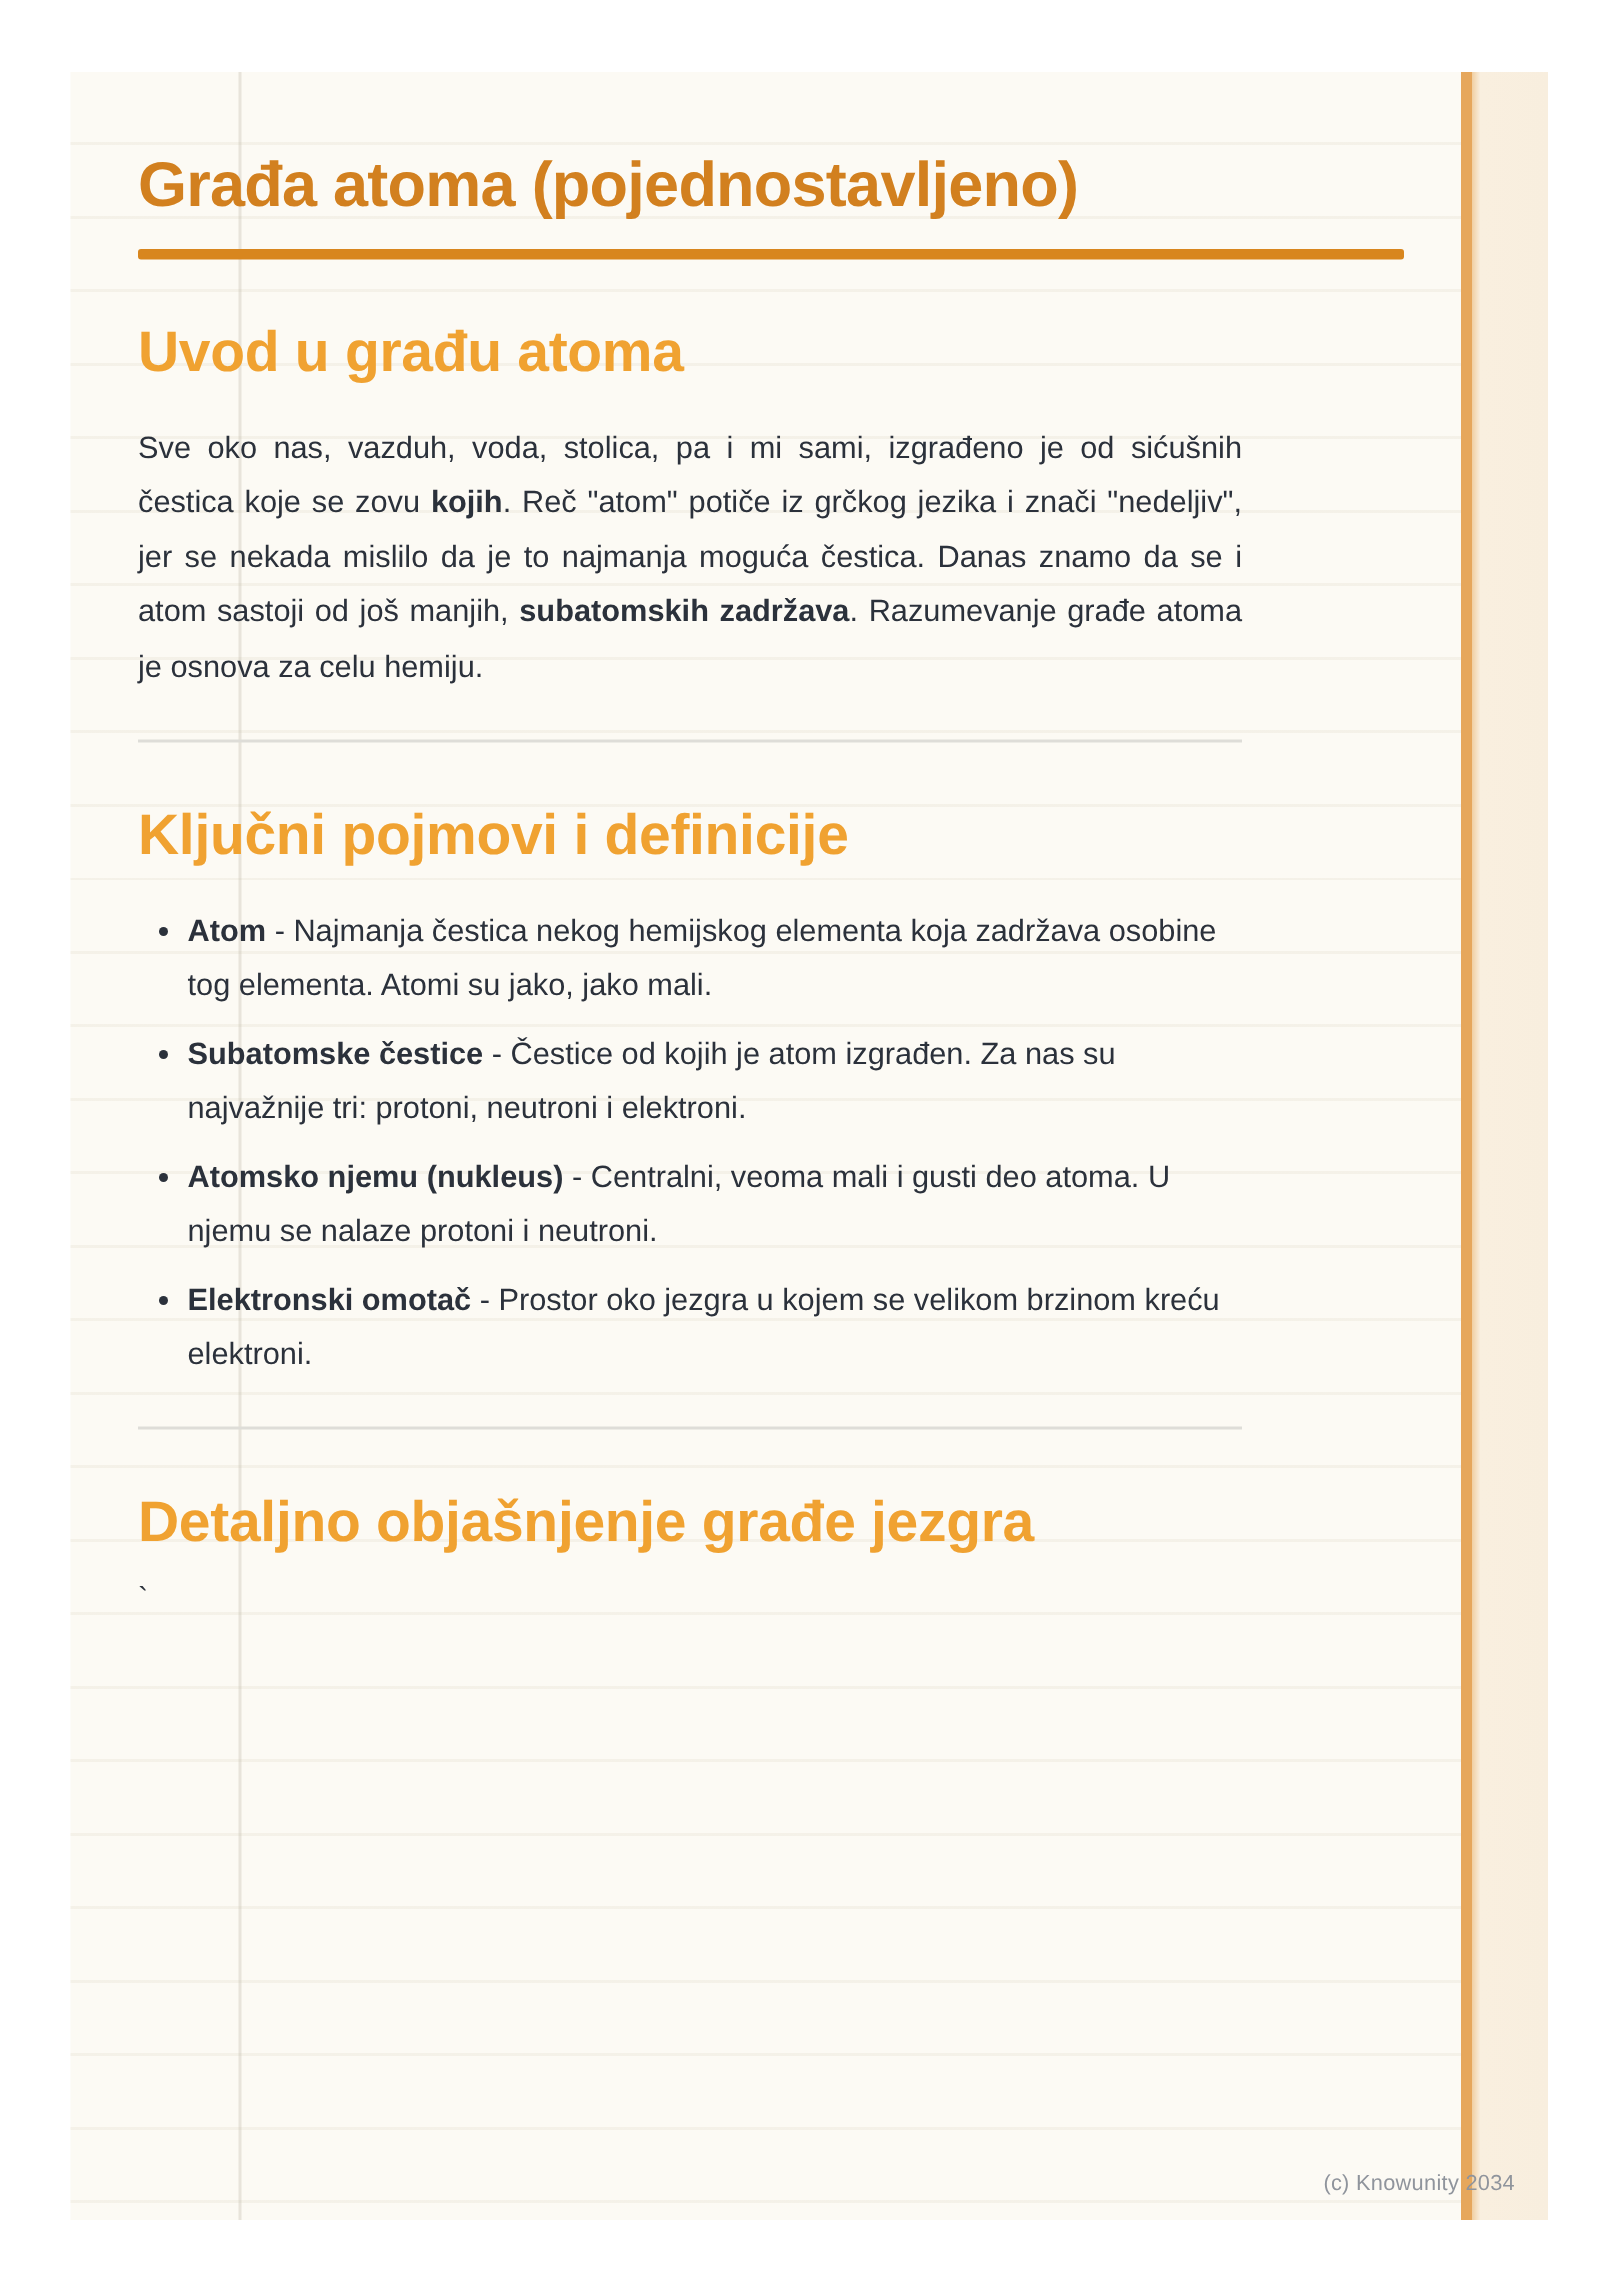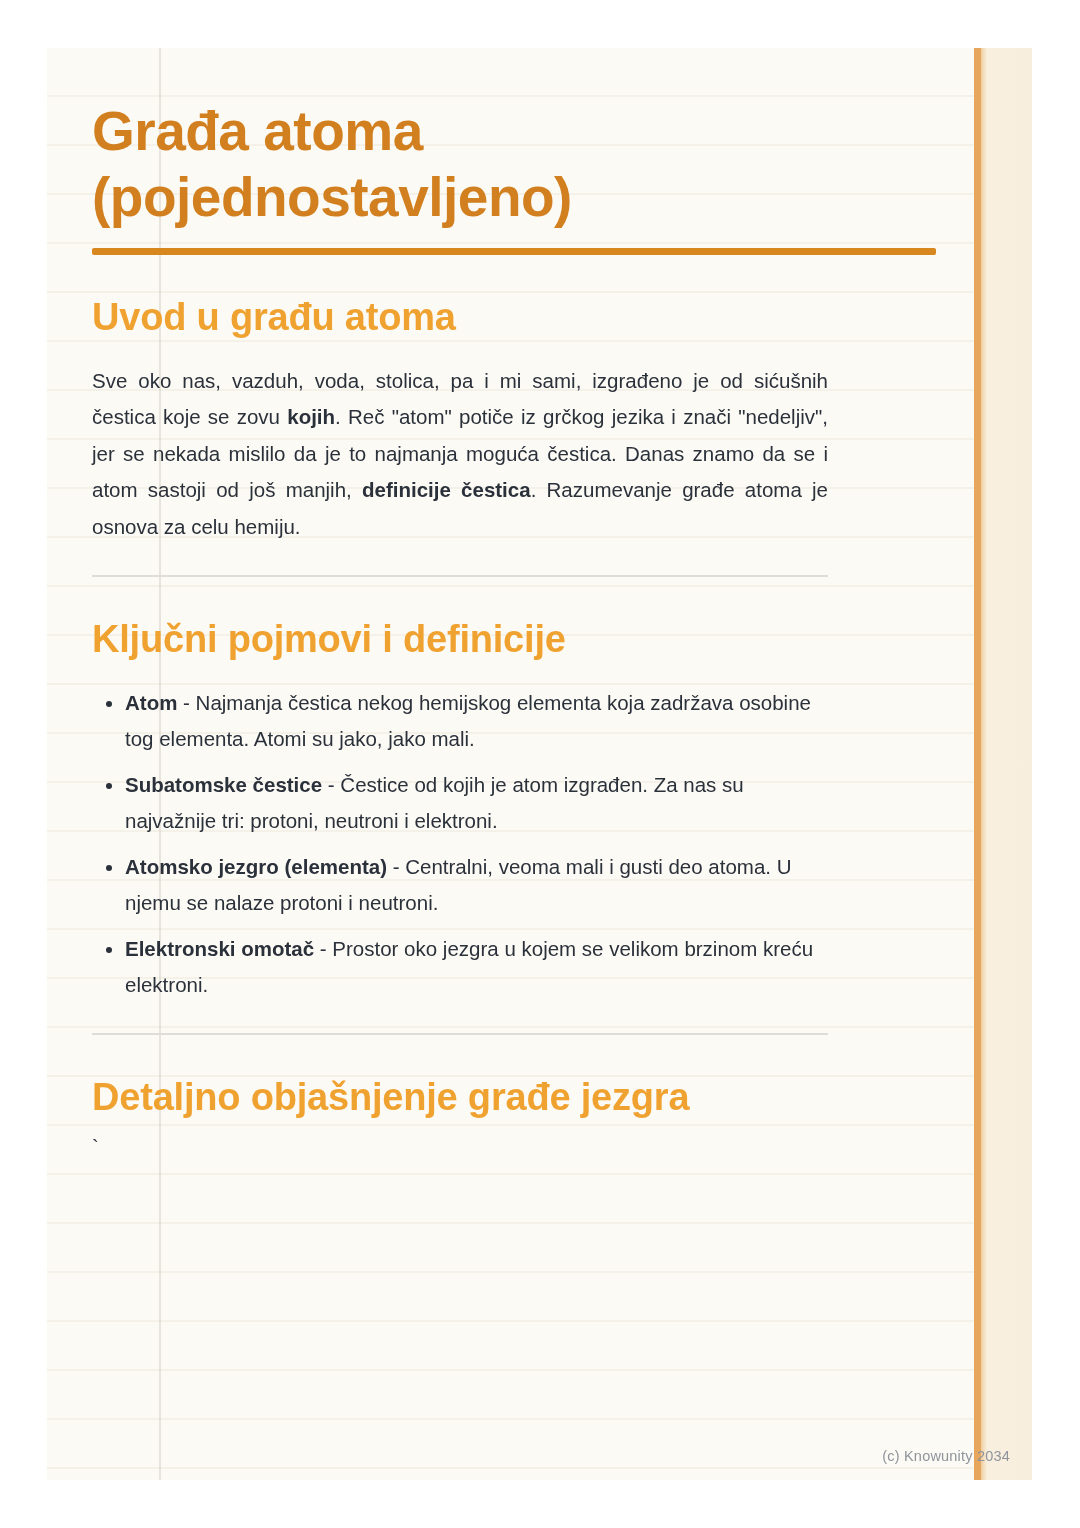--- a/index.html
+++ b/index.html
@@ -40,21 +40,21 @@
     background:linear-gradient(to right,
       var(--stripe-line) 0px, var(--stripe-line) 7px,
       #F0CD9E 7px, var(--stripe-fill) 13px, #F8EEDE 100%);
     z-index:1;
   }
   .content{
     position:relative;margin-left:45px;width:736px;padding-top:50px;
     z-index:2;
   }
   h1.doc-title{
-    margin:0;font-size:55px;line-height:1.2;font-weight:700;
+    margin:0;font-size:42px;line-height:1.2;font-weight:700;
     letter-spacing:-0.5px;color:var(--title-orange);
   }
   .title-rule{
     width:844px;height:7px;margin-top:18px;
     background:var(--rule-orange);border-radius:2px;
   }
   h2.section-heading{
     margin:40px 0 0;font-size:38px;line-height:1.2;font-weight:700;
     color:var(--heading-orange);letter-spacing:-0.2px;
   }
@@ -96,29 +96,29 @@
 
 <div class="page">
   <div class="margin-line"></div>
   <div class="side-stripe"></div>
 
   <div class="content">
     <h1 class="doc-title">Građa atoma (pojednostavljeno)</h1>
     <div class="title-rule"></div>
 
     <h2 class="section-heading">Uvod u građu atoma</h2>
-    <p id="intro-para" class="body-text justify">Sve oko nas, vazduh, voda, stolica, pa i mi sami, izgrađeno je od sićušnih čestica koje se zovu <b>kojih</b>. Reč "atom" potiče iz grčkog jezika i znači "nedeljiv", jer se nekada mislilo da je to najmanja moguća čestica. Danas znamo da se i atom sastoji od još manjih, <b>definicije čestica</b>. Razumevanje građe atoma je osnova za celu hemiju.</p>
+    <p id="intro-para" class="body-text justify">Sve oko nas, vazduh, voda, stolica, pa i mi sami, izgrađeno je od sićušnih čestica koje se zovu <b>kojih</b>. Reč "atom" potiče iz grčkog jezika i znači "nedeljiv", jer se nekada mislilo da je to najmanja moguća čestica. Danas znamo da se i atom sastoji od još manjih, <b>subatomskih zadržava</b>. Razumevanje građe atoma je osnova za celu hemiju.</p>
 
     <hr class="soft">
 
     <h2 class="section-heading">Ključni pojmovi i definicije</h2>
     <ul id="key-terms-list" class="key-terms">
         <li><b>Atom</b> - Najmanja čestica nekog hemijskog elementa koja zadržava osobine tog elementa. Atomi su jako, jako mali.</li>
         <li><b>Subatomske čestice</b> - Čestice od kojih je atom izgrađen. Za nas su najvažnije tri: protoni, neutroni i elektroni.</li>
-        <li><b>Atomsko jezgro (elementa)</b> - Centralni, veoma mali i gusti deo atoma. U njemu se nalaze protoni i neutroni.</li>
+        <li><b>Atomsko njemu (nukleus)</b> - Centralni, veoma mali i gusti deo atoma. U njemu se nalaze protoni i neutroni.</li>
         <li><b>Elektronski omotač</b> - Prostor oko jezgra u kojem se velikom brzinom kreću elektroni.</li>
       </ul>
 
     <hr class="soft">
 
     <h2 class="section-heading">Detaljno objašnjenje građe jezgra</h2>
     <p class="stray">`</p>
   </div>
 
   <div class="footer">(c) Knowunity 2034</div>

